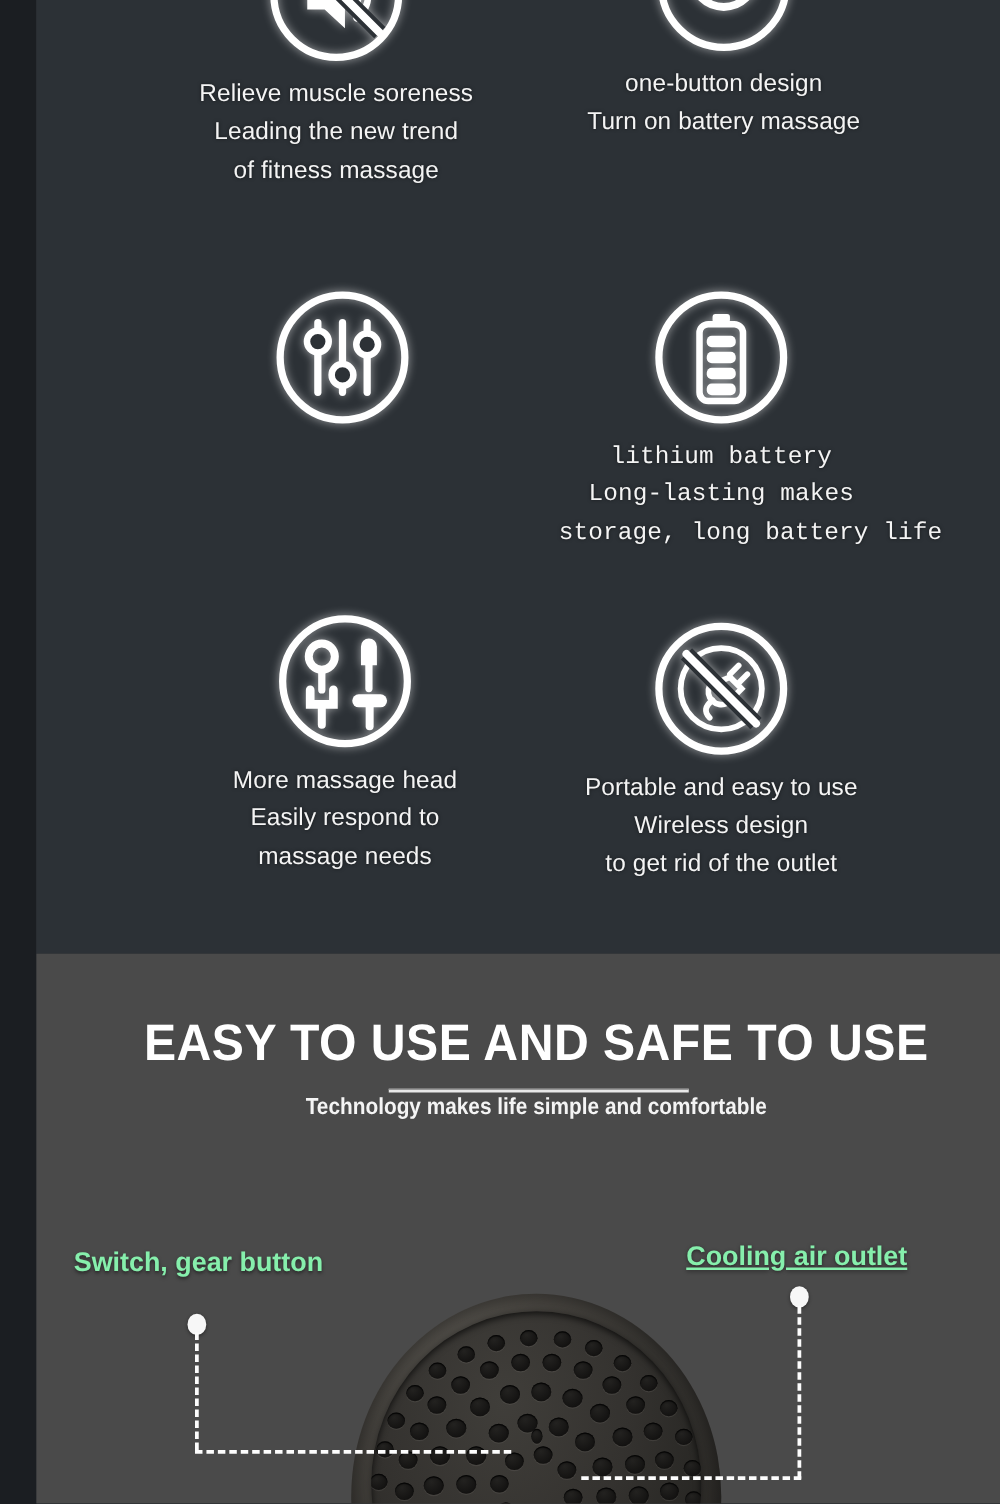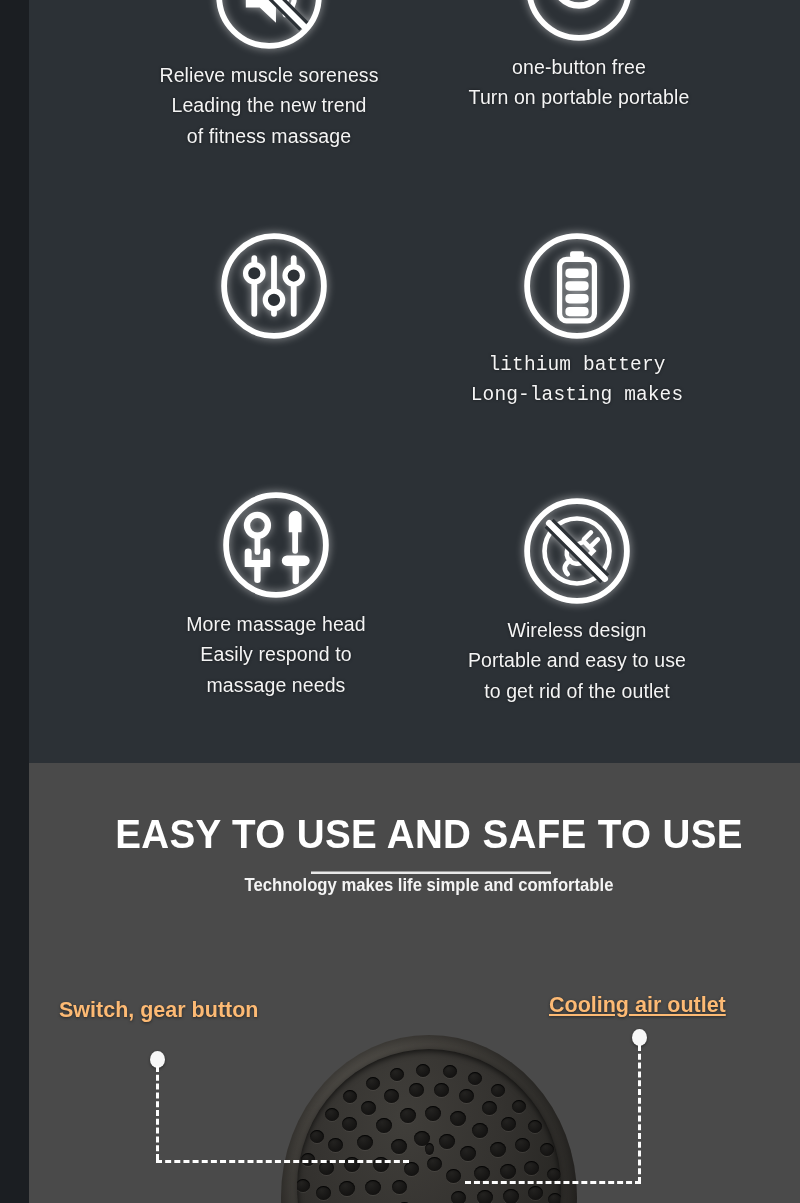--- a/index.html
+++ b/index.html
@@ -146,21 +146,21 @@
   .vent-hole {
     position: absolute;
     border-radius: 50%;
     background: radial-gradient(circle at 38% 30%, #232220 0%, #141312 70%);
     box-shadow: inset 0 1px 1px rgba(0,0,0,0.9), 0 1px 0 rgba(120,116,110,0.22);
   }
 
   
   .callout-label {
     position: absolute;
-    color: #fdba74;
+    color: #86efac;
     font-size: 21.5px;
     font-weight: bold;
     white-space: nowrap;
     text-shadow: 0 1px 3px rgba(0,0,0,0.5);
   }
   .label-left  { left: 30px;  top: 998px; }
   .label-right { left: 520px; top: 993px; text-decoration: underline; }
 
   .callout-dot {
     position: absolute;
@@ -210,22 +210,22 @@
 
     <div class="feature-cell cell-1">
       <div class="feature-icon-wrap">
         <svg viewBox="0 0 100 100" aria-hidden="true">
           <circle cx="50" cy="50" r="43" fill="none" stroke="#ffffff" stroke-width="5"></circle>
           <path d="M50 20 L50 42" stroke="#ffffff" stroke-width="5.5" stroke-linecap="round" fill="none"></path>
           <path d="M34 28 a22 22 0 1 0 32 0" fill="none" stroke="#ffffff" stroke-width="5.5" stroke-linecap="round"></path>
         </svg>
       </div>
       <div class="feature-lines">
-        <div>one-button free</div>
-        <div>Turn on portable portable</div>
+        <div>one-button design</div>
+        <div>Turn on battery massage</div>
       </div>
     </div>
 
     <div class="feature-cell cell-2">
       <div class="feature-icon-wrap">
         <svg viewBox="0 0 100 100" aria-hidden="true">
           <circle cx="50" cy="50" r="43" fill="none" stroke="#ffffff" stroke-width="5"></circle>
           <line x1="33" y1="26" x2="33" y2="74" stroke="#ffffff" stroke-width="5" stroke-linecap="round"></line>
           <line x1="50" y1="26" x2="50" y2="74" stroke="#ffffff" stroke-width="5" stroke-linecap="round"></line>
           <line x1="67" y1="26" x2="67" y2="74" stroke="#ffffff" stroke-width="5" stroke-linecap="round"></line>
@@ -244,20 +244,21 @@
           <rect x="35" y="27" width="30" height="53" rx="6" fill="none" stroke="#ffffff" stroke-width="4.5"></rect>
           <rect x="40" y="35" width="20" height="8" rx="3.5" fill="#ffffff"></rect>
           <rect x="40" y="46" width="20" height="8" rx="3.5" fill="#ffffff"></rect>
           <rect x="40" y="57" width="20" height="8" rx="3.5" fill="#ffffff"></rect>
           <rect x="40" y="68" width="20" height="8" rx="3.5" fill="#ffffff"></rect>
         </svg>
       </div>
       <div class="feature-lines">
         <div>lithium battery</div>
         <div>Long-lasting makes</div>
+        <div>storage, long battery life</div>
       </div>
     </div>
 
     <div class="feature-cell cell-4">
       <div class="feature-icon-wrap">
         <svg viewBox="0 0 100 100" aria-hidden="true">
           <circle cx="50" cy="50" r="43" fill="none" stroke="#ffffff" stroke-width="5"></circle>
 
           <circle cx="34" cy="33" r="9" fill="none" stroke="#ffffff" stroke-width="5.5"></circle>
           <line x1="34" y1="42" x2="34" y2="56" stroke="#ffffff" stroke-width="5" stroke-linecap="round"></line>
@@ -289,22 +290,22 @@
           <line x1="62" y1="46" x2="68" y2="40" stroke="#ffffff" stroke-width="4" stroke-linecap="round"></line>
 
           <path d="M56 42 l8 8 l-10 10 a9 9 0 0 1 -12 -12 Z" fill="none" stroke="#ffffff" stroke-width="4"></path>
           <path d="M44 58 q-8 6 -2 12" fill="none" stroke="#ffffff" stroke-width="4" stroke-linecap="round"></path>
 
           <line x1="26" y1="26" x2="74" y2="74" stroke="#2c3136" stroke-width="11"></line>
           <line x1="26" y1="26" x2="74" y2="74" stroke="#ffffff" stroke-width="5.5" stroke-linecap="round"></line>
         </svg>
       </div>
       <div class="feature-lines">
+        <div>Portable and easy to use</div>
         <div>Wireless design</div>
-        <div>Portable and easy to use</div>
         <div>to get rid of the outlet</div>
       </div>
     </div>
   </div>
 
   <div class="banner-section">
     <div class="banner-headline">EASY TO USE AND SAFE TO USE</div>
     <div class="banner-rule"></div>
     <div class="banner-subtitle">Technology makes life simple and comfortable</div>
 

